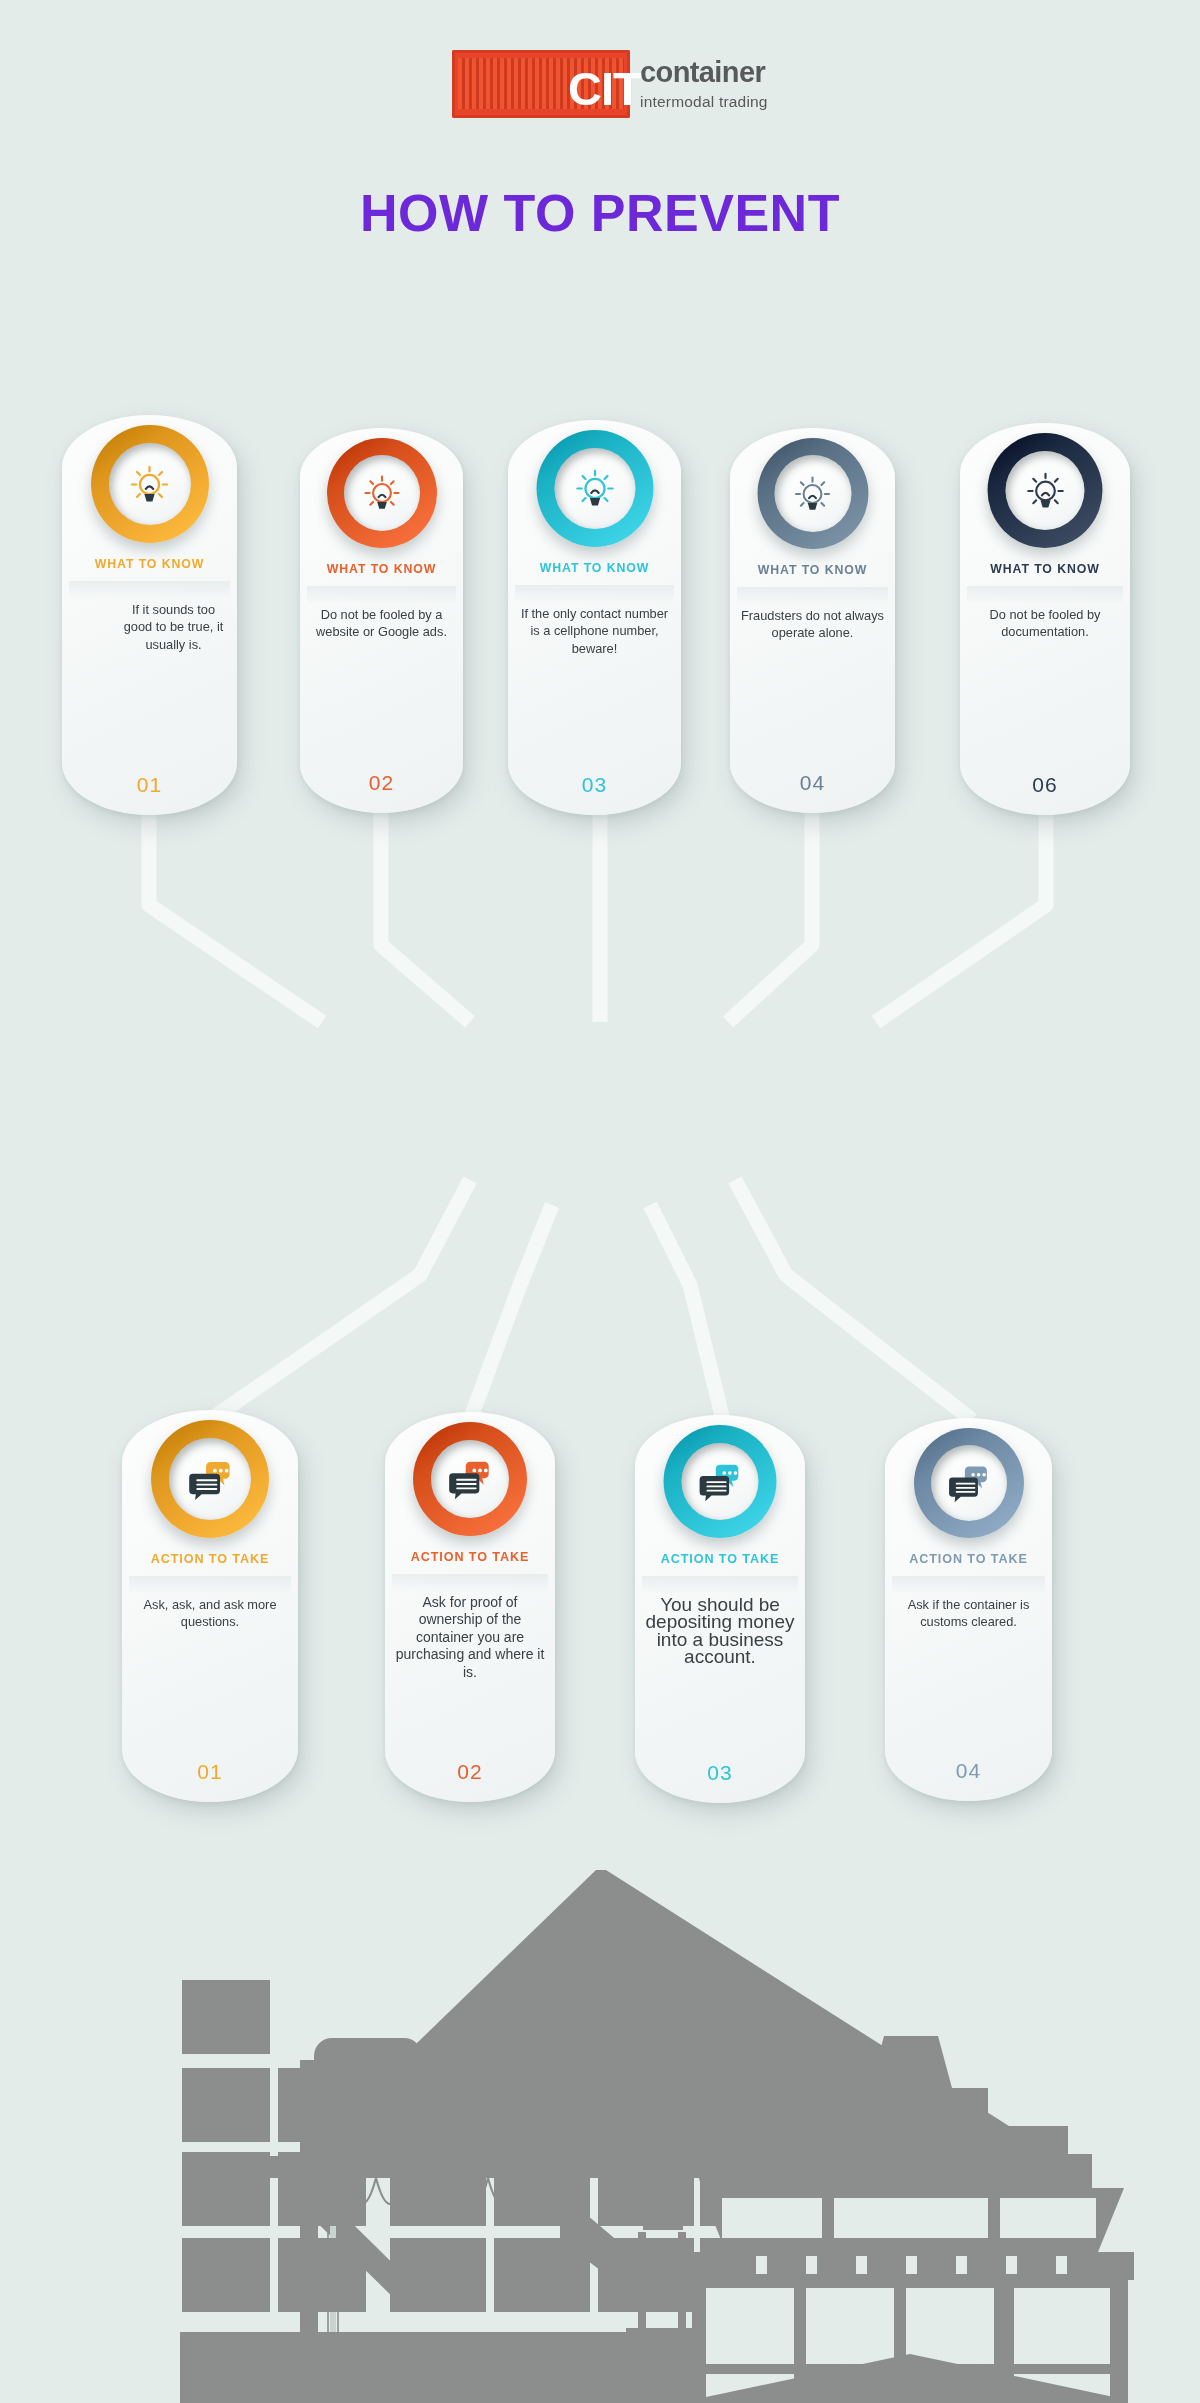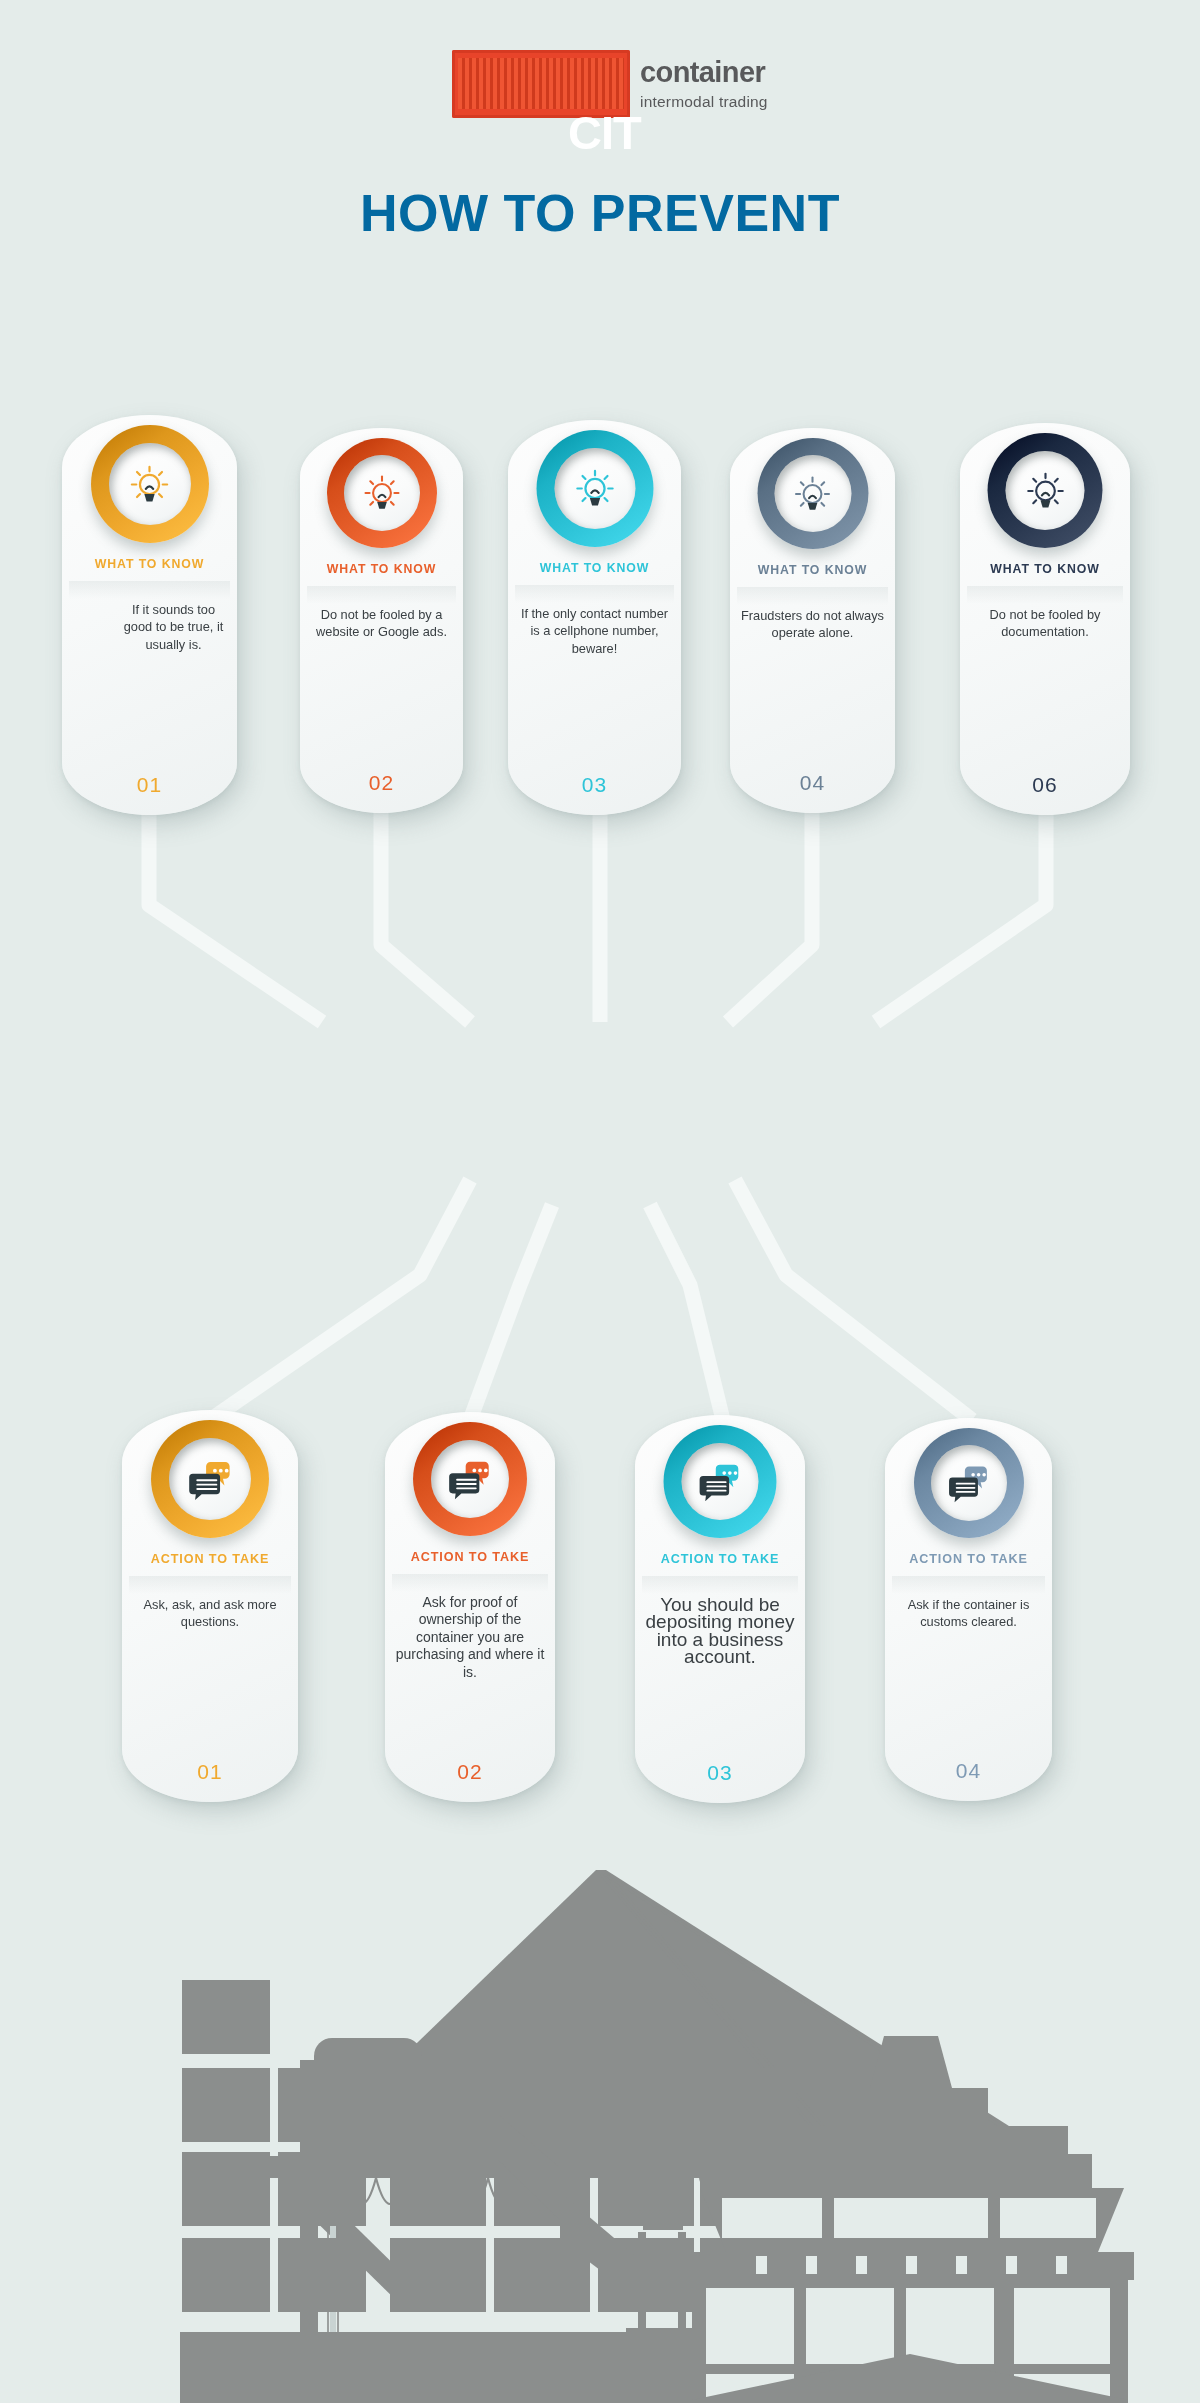--- a/index.html
+++ b/index.html
@@ -13,28 +13,28 @@
 
   
   .logo{position:absolute;left:452px;top:45px;width:340px;height:78px;display:flex;align-items:center;}
   .logo-box{position:relative;width:178px;height:68px;background:#e8442a;border-radius:2px;
             box-shadow:inset 0 0 0 3px #d63a22;overflow:hidden;}
   .logo-box .ribs{position:absolute;left:6px;top:6px;right:6px;bottom:6px;
     background:repeating-linear-gradient(90deg,#ef5533 0px,#ef5533 4px,#cf3a1d 4px,#cf3a1d 7px);}
   .logo-box .bar-t{position:absolute;left:3px;right:3px;top:3px;height:5px;background:#e8442a;}
   .logo-box .bar-b{position:absolute;left:3px;right:3px;bottom:3px;height:6px;background:#e8442a;}
   .logo-cit{position:absolute;left:116px;top:20px;font-size:47px;font-weight:bold;color:#ffffff;
-            letter-spacing:-1px;line-height:47px;font-family:"Liberation Sans",sans-serif;margin-top:44px;}
+            letter-spacing:-1px;line-height:47px;font-family:"Liberation Sans",sans-serif;}
   .logo-words{margin-left:10px;}
   .logo-w1{font-size:29px;font-weight:bold;color:#58595b;letter-spacing:-0.6px;line-height:28px;}
   .logo-w2{font-size:15.5px;color:#58595b;letter-spacing:0.2px;line-height:19px;margin-top:6px;}
 
   
   .title{position:absolute;left:0;right:0;top:178px;text-align:center;
-    color:#0369a1;font-size:52px;font-weight:bold;line-height:71px;letter-spacing:0.5px;}
+    color:#6d28d9;font-size:52px;font-weight:bold;line-height:71px;letter-spacing:0.5px;}
 
   
   .connectors{position:absolute;left:0;top:0;width:1200px;height:2403px;pointer-events:none;}
 
   
   .card{position:absolute;border-radius:200px/120px;
     background:linear-gradient(155deg,#fdfdfd 0%,#f7f9f9 45%,#eef2f2 100%);
     box-shadow:6px 10px 22px rgba(120,140,140,0.30), 0 2px 5px rgba(120,140,140,0.14);}
   .card .divider{position:absolute;left:4%;right:4%;height:18px;
     background:linear-gradient(180deg,rgba(160,175,175,0.16),rgba(160,175,175,0));}

